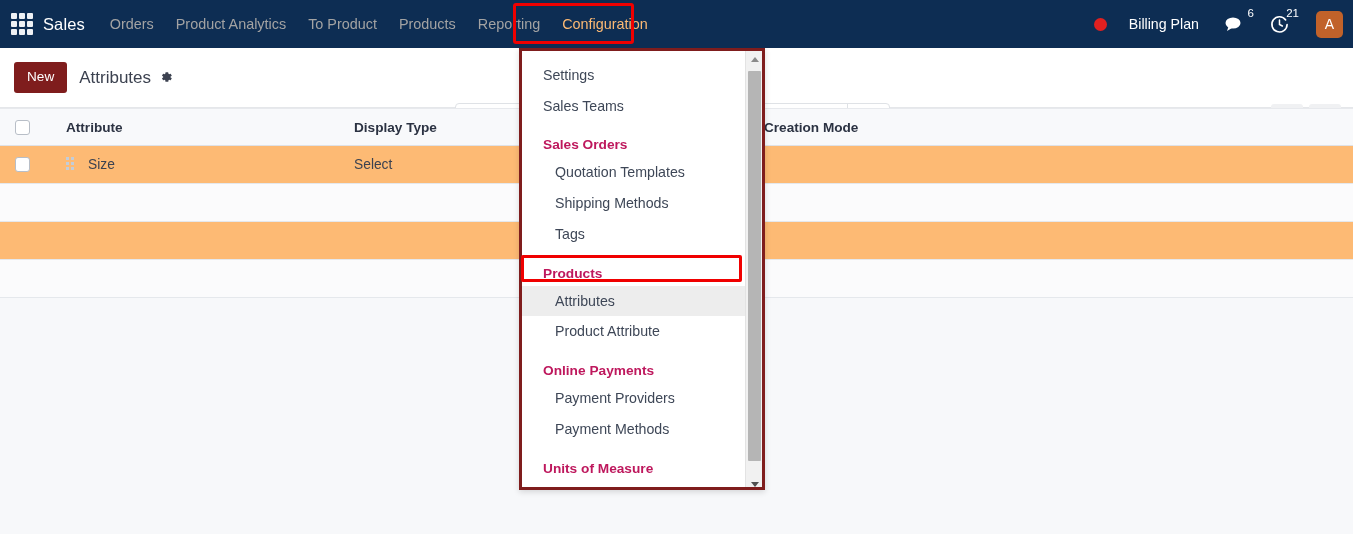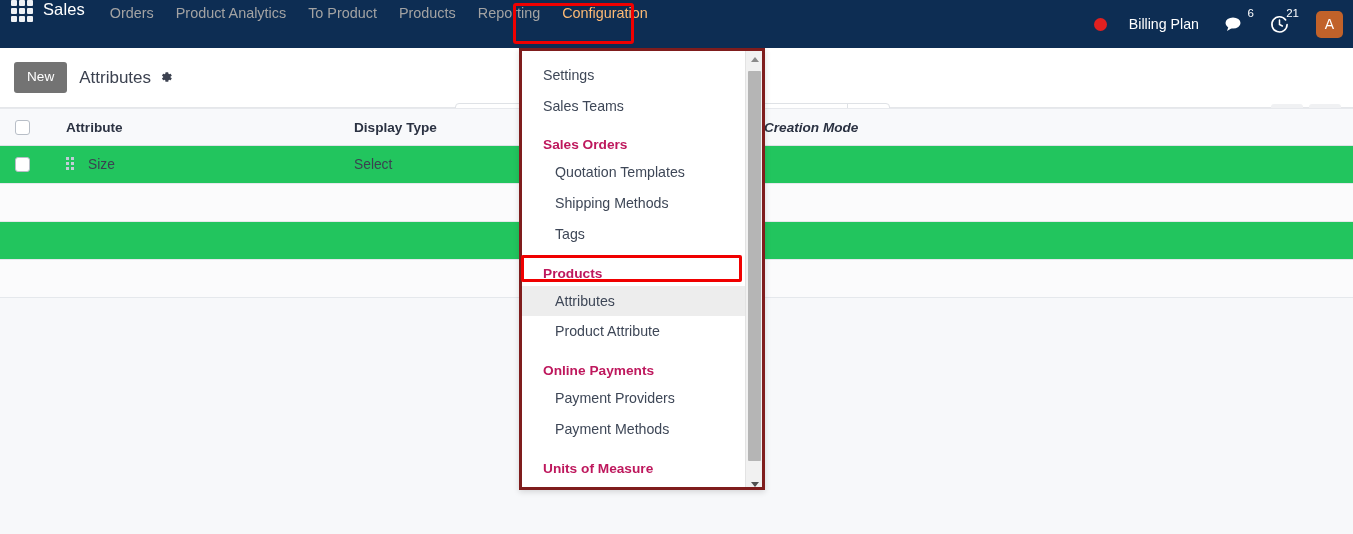--- a/index.html
+++ b/index.html
@@ -8,21 +8,21 @@
     font-family: "Liberation Sans", sans-serif;
     background: #f7f8fa;
     overflow: hidden;
   }
   .app { position: relative; width: 1353px; height: 534px; }
 
   
   .navbar {
     position: absolute; top: 0; left: 0; width: 1353px; height: 48px;
     background: #0d2d53;
-    display: flex; 
+    display: flex; align-items: center;
     z-index: 30;
   }
   .apps-grid {
     width: 22px; height: 22px; margin-left: 11px; margin-right: 10px;
     display: grid; grid-template-columns: repeat(3, 1fr); grid-template-rows: repeat(3, 1fr);
     gap: 2px; cursor: pointer;
   }
   .apps-grid i { display: block; background: #eef1f5; border-radius: 1px; }
   .brand {
     color: #ffffff; font-size: 16.5px; font-weight: 400;
@@ -61,21 +61,21 @@
     align-items: center; justify-content: center; cursor: pointer;
   }
 
   
   .control-panel {
     position: absolute; top: 48px; left: 0; width: 1353px; height: 60px;
     background: #ffffff; border-bottom: 1px solid #e5e7ea;
     display: flex; align-items: center;
   }
   .btn-new {
-    margin-left: 14px; background: #737373; color: #ffffff;
+    margin-left: 14px; background: #7f1d1d; color: #ffffff;
     font-size: 13.6px; padding: 7px 13px; border-radius: 3px;
     border: none; cursor: pointer; line-height: 1.2;
   }
   .bc-title {
     margin-left: 12px; font-size: 17px; color: #3c4250; font-weight: 400;
   }
   .gear-icon {
     margin-left: 8px; color: #3c4250; font-size: 13.5px; cursor: pointer;
     position: relative; top: 1px;
   }
@@ -114,24 +114,24 @@
   .list-wrap { position: absolute; top: 108px; left: 0; width: 1353px; height: 426px; }
   table.list { width: 1353px; border-collapse: collapse; table-layout: fixed; }
   table.list thead th {
     background: #f8f9fb; border-bottom: 1px solid #dfe2e7; border-top: 1px solid #e7e9ed;
     height: 37px; text-align: left; font-size: 13.6px; color: #2b3242; font-weight: bold;
     padding: 0;
   }
   .col-chk { width: 44px; }
   .col-attr { width: 310px; }
   .col-disp { width: 410px; }
-  .col-create { width: 589px; font-style: italic; }
+  .col-create { width: 589px; }
   table.list tbody td {
     height: 38px; border-bottom: 1px solid #e5e8ec;
-    font-size: 13.8px; color: #3b4250; padding: 0; background: #22c55e;
+    font-size: 13.8px; color: #3b4250; padding: 0; background: #fdba74;
   }
   table.list tbody tr.alt td { background: #fbfbfc; }
   .chk {
     width: 15px; height: 15px; border: 1px solid #b8bec7; border-radius: 3px;
     background: #ffffff; display: inline-block; cursor: pointer; vertical-align: middle;
   }
   .cell-pad-chk { padding-left: 15px; }
   .cell-pad { padding-left: 22px; }
   .drag-dots {
     display: inline-grid; grid-template-columns: repeat(2, 3px); grid-auto-rows: 3px;

